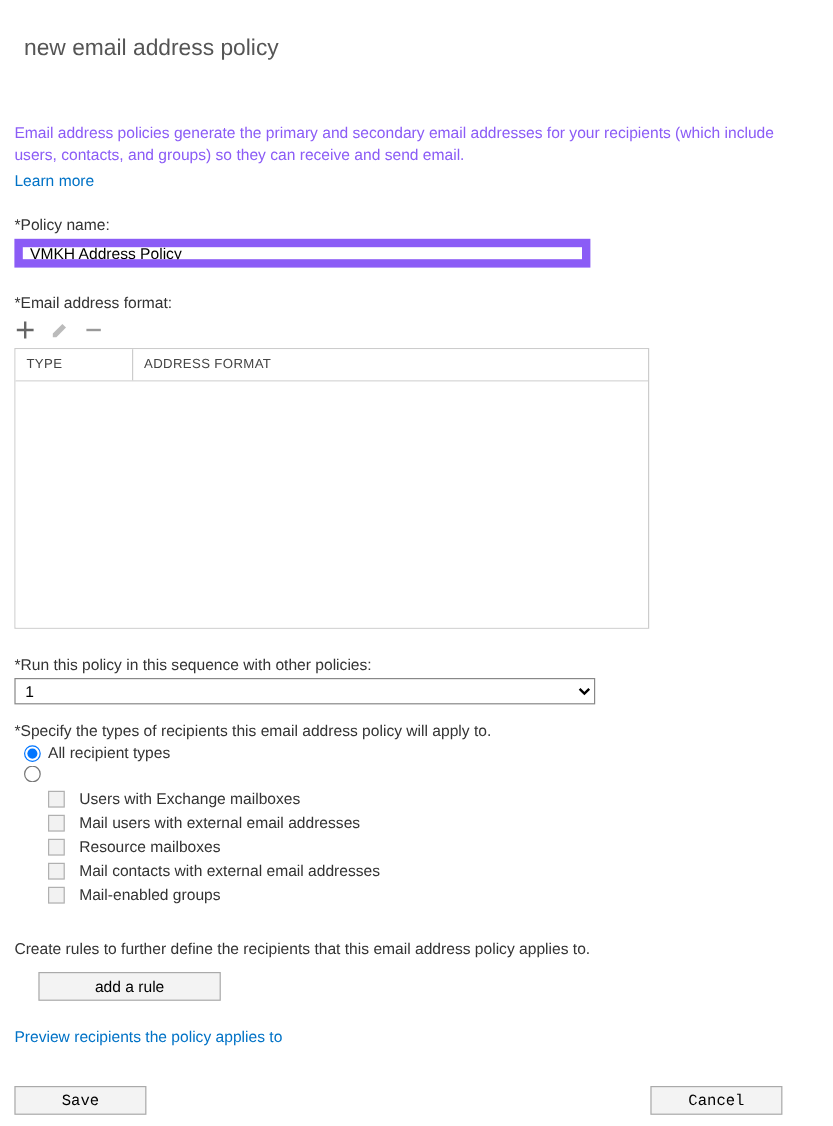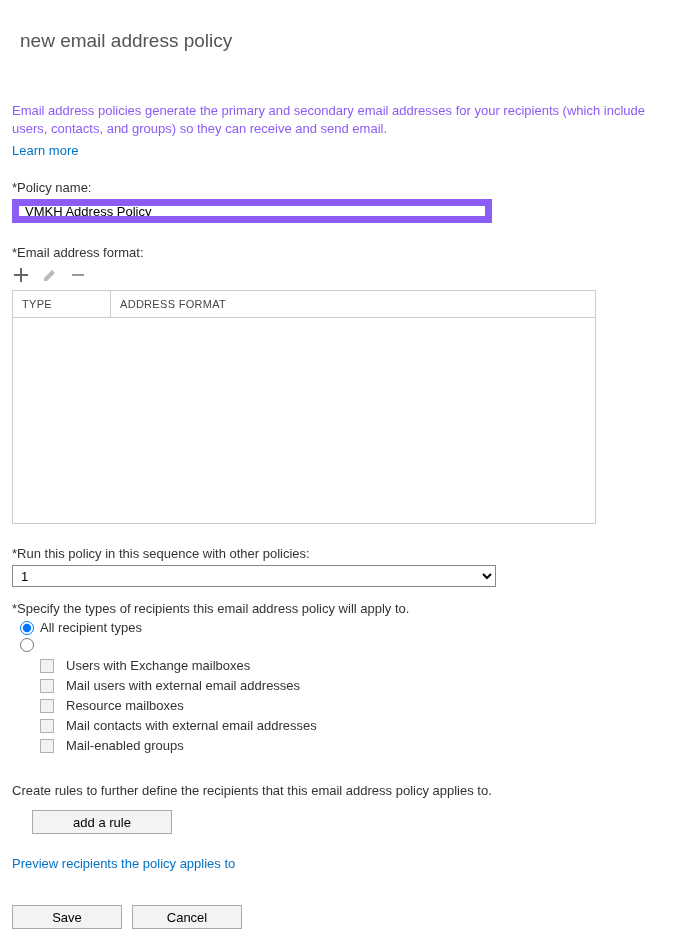--- a/index.html
+++ b/index.html
@@ -44,21 +44,21 @@
   .toolbar {
     display: flex;
     gap: 12px;
     margin: 6px 0 6px 0;
     align-items: center;
   }
   .toolbar svg { display:block; }
   .tool-btn { cursor: pointer; }
   .tool-btn.disabled { cursor: default; }
   .grid {
-    width: 584px;
+    width: 529px;
     border: 1px solid #ccc;
   }
   .grid-head {
     display: flex;
     border-bottom: 1px solid #ccc;
     background: #fff;
   }
   .grid-head .col {
     padding: 7px 9px;
     font-size: 11px;
@@ -97,34 +97,35 @@
   .check-row input[type=checkbox] {
     width: 14px; height: 14px; margin:0 6px 0 0;
     appearance: none;
     border: 1px solid #b0b0b0;
     background: #f2f2f2;
   }
   .check-row { margin: 5px 0; }
   .rule-btn {
     margin-left: 20px;
     margin-top: 8px;
-    width: 140px;
+    width: 152px;
     height: 24px;
     border: 1px solid #aaa;
     background: #f3f3f3;
     font-size: 13px;
     font-family: inherit;
     cursor: pointer;
   }
   .footer {
     display: flex;
-    justify-content: flex-start;
+    justify-content: space-between;
     gap: 10px;
     margin-top: 34px;
     padding-right: 30px;
+    font-family: Liberation Mono, monospace;
   }
   .footer button {
     width: 110px;
     height: 24px;
     border: 1px solid #aaa;
     background: #f3f3f3;
     font-size: 13px;
     font-family: inherit;
     cursor: pointer;
   }

